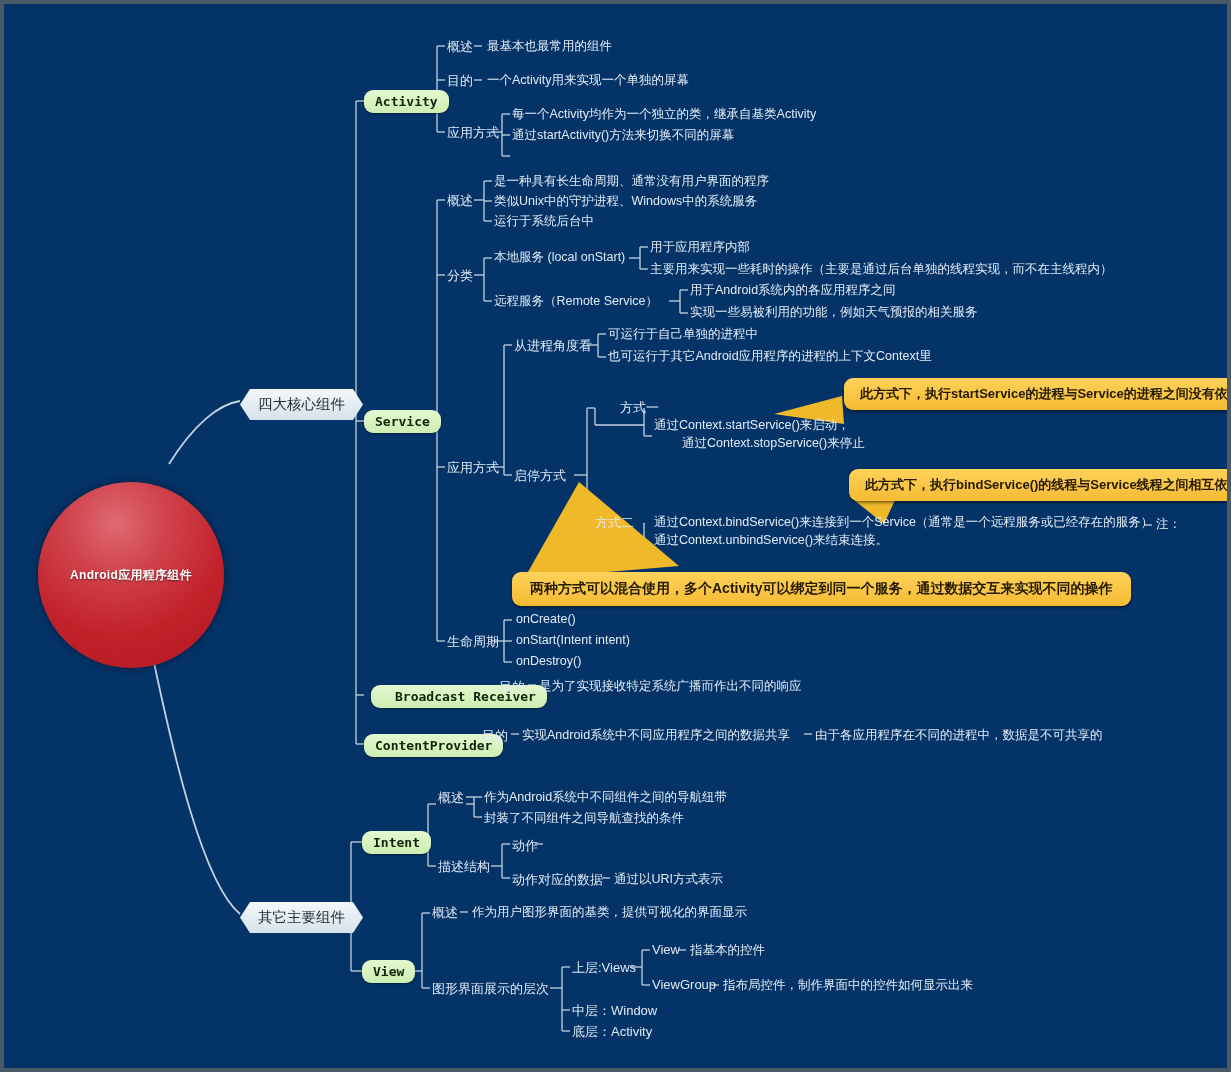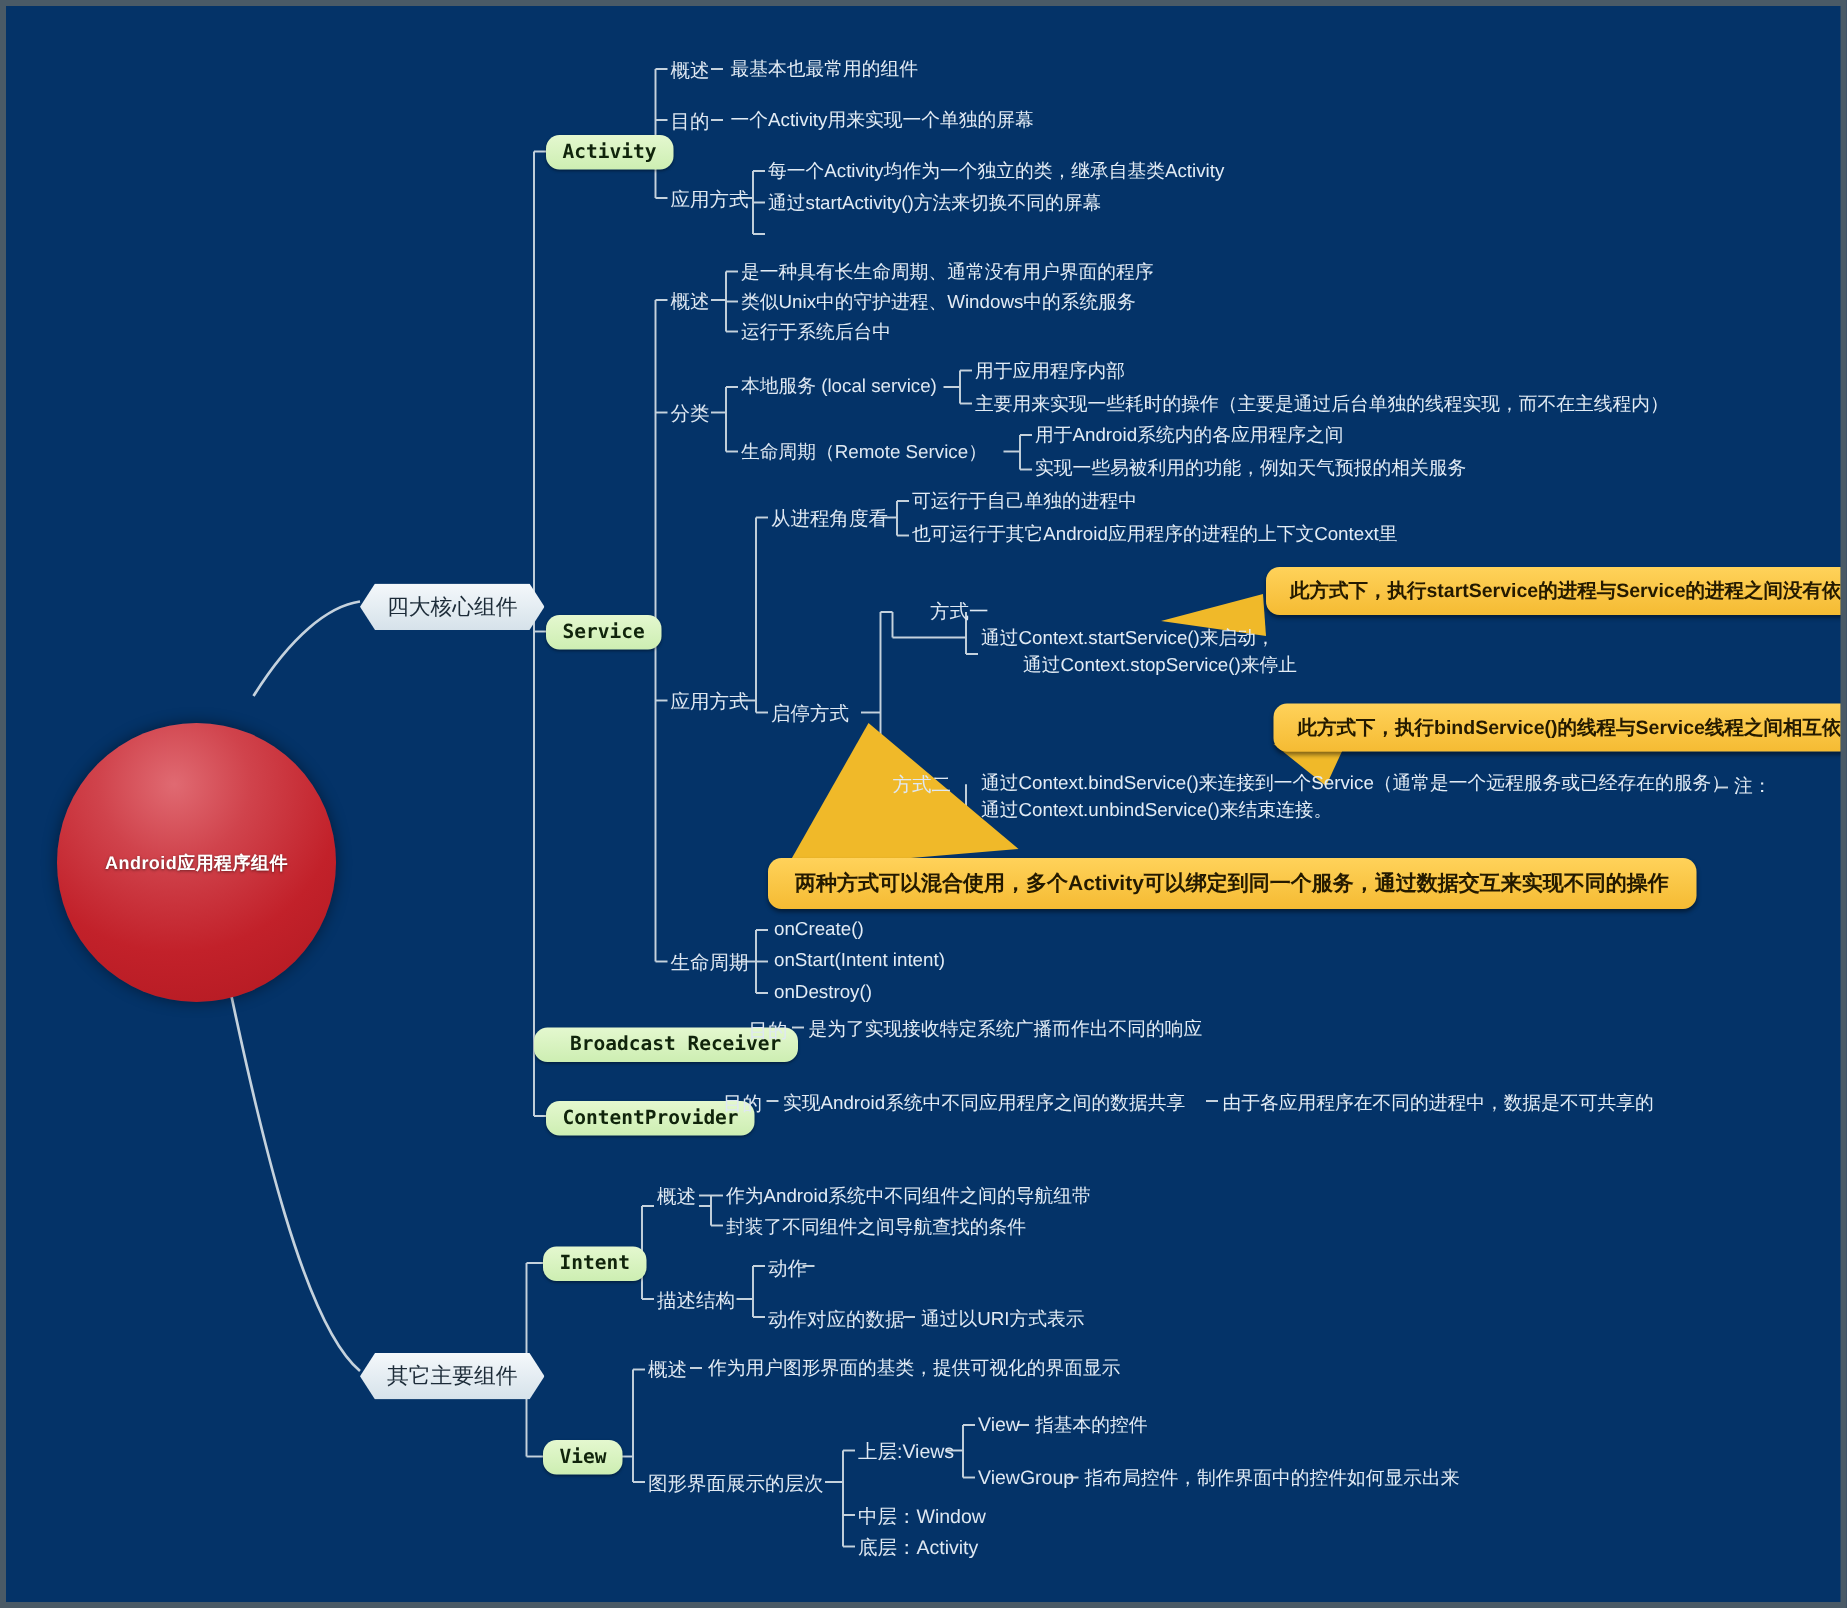--- a/index.html
+++ b/index.html
@@ -209,21 +209,21 @@
   <div class="node hexnode" style="left:236px;top:898px;">
     <span>其它主要组件</span>
   </div>
 
   <div class="node pill" style="left:360px;top:86px;">
     <span>Activity</span>
   </div>
   <div class="node pill" style="left:360px;top:406px;">
     <span>Service</span>
   </div>
-  <div class="node pill" style="left:352px;top:681px;padding-left:24px;">
+  <div class="node pill" style="left:367px;top:681px;padding-left:24px;">
     <span>Broadcast Receiver</span>
   </div>
   <div class="node pill" style="left:360px;top:730px;">
     <span>ContentProvider</span>
   </div>
   <div class="node pill" style="left:358px;top:827px;">
     <span>Intent</span>
   </div>
   <div class="node pill" style="left:358px;top:956px;">
     <span>View</span>
@@ -238,24 +238,24 @@
   <div class="node topic" style="left:443px;top:120px;">应用方式</div>
   <div class="node leaf" style="left:508px;top:102px;">每一个Activity均作为一个独立的类，继承自基类Activity</div>
   <div class="node leaf" style="left:508px;top:123px;">通过startActivity()方法来切换不同的屏幕</div>
 
   <div class="node topic" style="left:443px;top:188px;">概述</div>
   <div class="node leaf" style="left:490px;top:169px;">是一种具有长生命周期、通常没有用户界面的程序</div>
   <div class="node leaf" style="left:490px;top:189px;">类似Unix中的守护进程、Windows中的系统服务</div>
   <div class="node leaf" style="left:490px;top:209px;">运行于系统后台中</div>
 
   <div class="node topic" style="left:443px;top:263px;">分类</div>
-  <div class="node topic sm" style="left:490px;top:245px;">本地服务 (local service)</div>
+  <div class="node topic sm" style="left:490px;top:245px;">本地服务 (local onStart)</div>
   <div class="node leaf" style="left:646px;top:235px;">用于应用程序内部</div>
   <div class="node leaf" style="left:646px;top:257px;font-family:Liberation Mono, monospace;">主要用来实现一些耗时的操作（主要是通过后台单独的线程实现，而不在主线程内）</div>
-  <div class="node topic sm" style="left:490px;top:289px;">生命周期（Remote Service）</div>
+  <div class="node topic sm" style="left:490px;top:289px;">远程服务（Remote Service）</div>
   <div class="node leaf" style="left:686px;top:278px;">用于Android系统内的各应用程序之间</div>
   <div class="node leaf" style="left:686px;top:300px;">实现一些易被利用的功能，例如天气预报的相关服务</div>
 
   <div class="node topic" style="left:443px;top:455px;">应用方式</div>
 
   <div class="node topic" style="left:510px;top:333px;">从进程角度看</div>
   <div class="node leaf" style="left:604px;top:322px;">可运行于自己单独的进程中</div>
   <div class="node leaf" style="left:604px;top:344px;">也可运行于其它Android应用程序的进程的上下文Context里</div>
 
   <div class="node topic" style="left:510px;top:463px;">启停方式</div>

